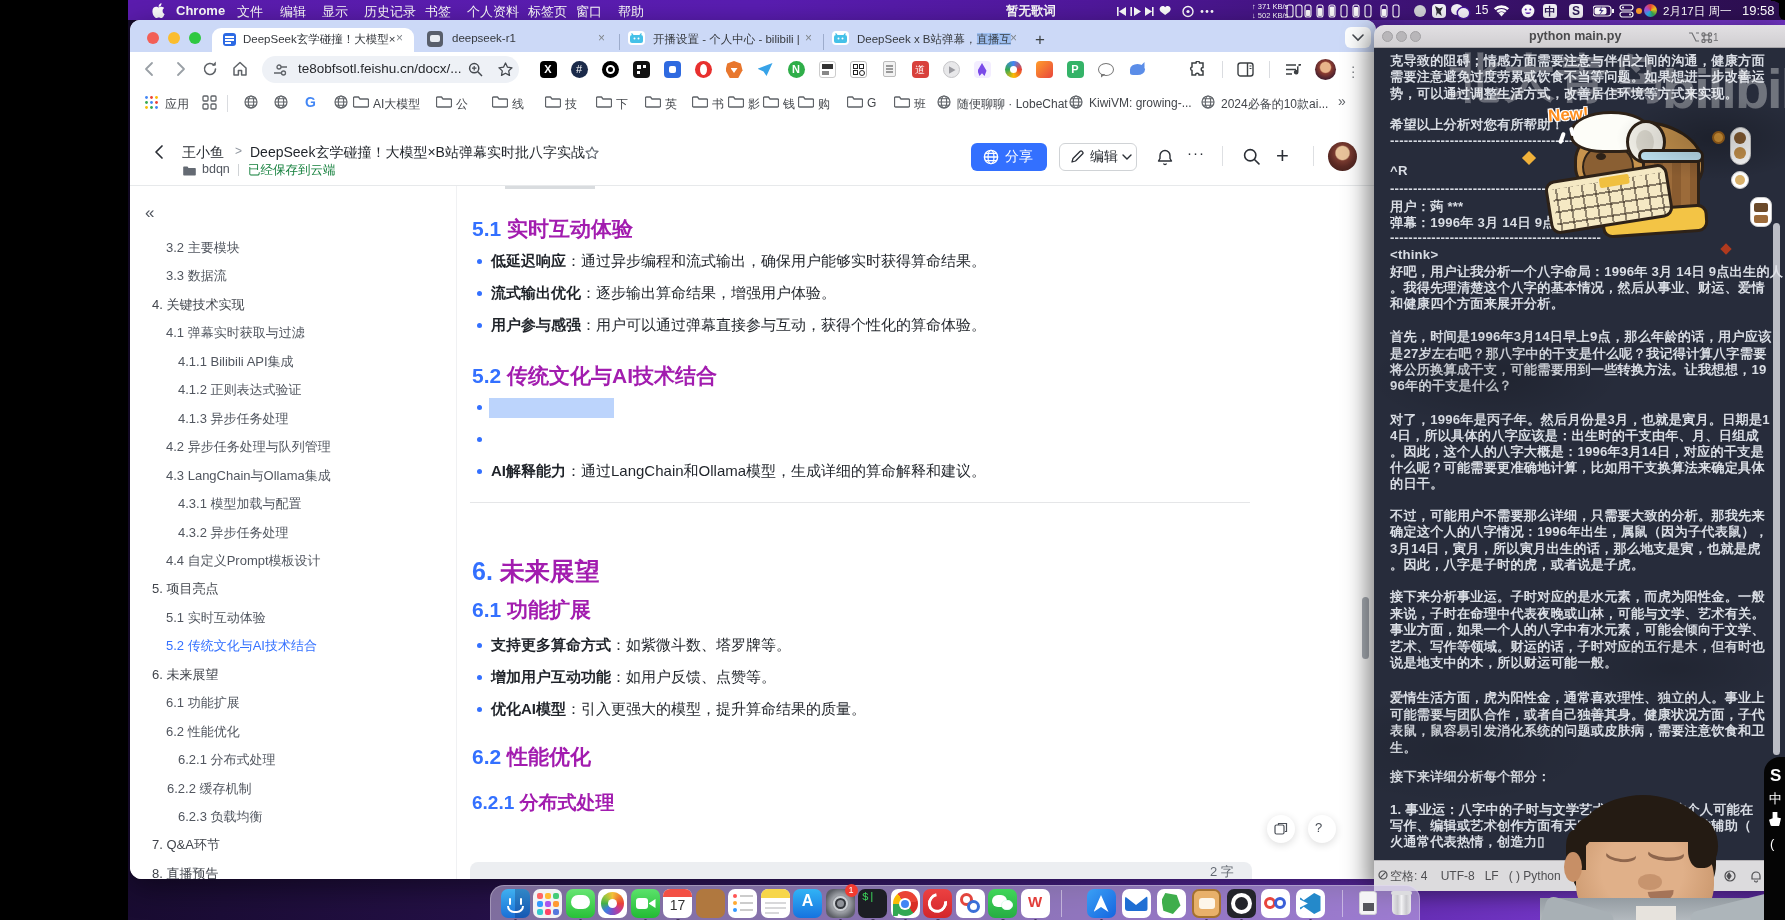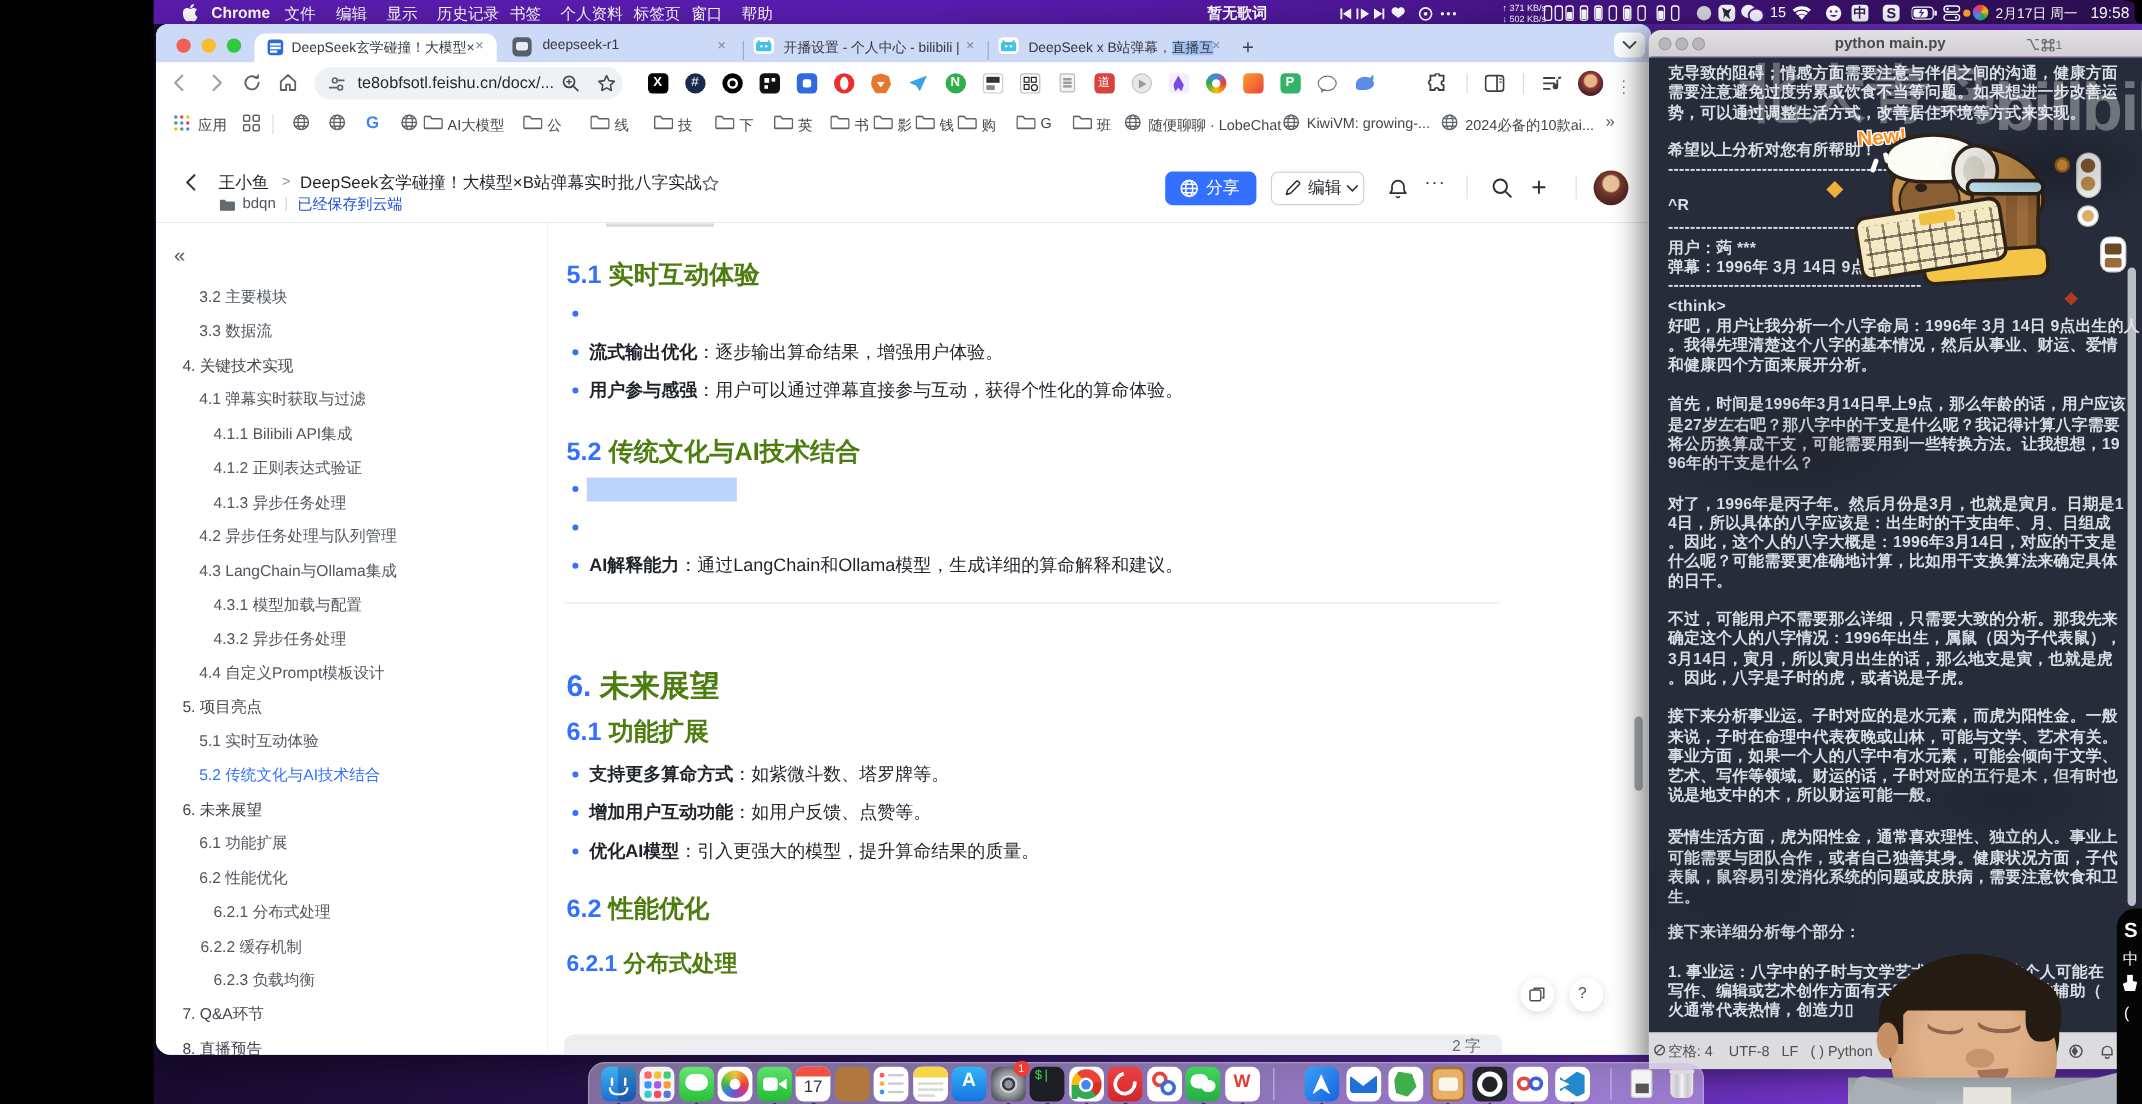--- a/index.html
+++ b/index.html
@@ -31,21 +31,21 @@
 
   
   #dochead { left:0; top:100px; width:100%; height:65px; background:#fff; }
   #docdivider { left:0; top:165px; width:100%; height:1px; background:#e7e9eb; }
   #sidebar { left:0; top:166px; width:327px; height:693px; background:#fff; border-right:1px solid #f0f1f3; }
   .sbitem { position:absolute; font-size:13px; color:#51565f; white-space:nowrap; }
   .sbitem.l1 { color:#41454c; }
   .sbitem.act { color:#3370ff; }
   #content { left:327px; top:166px; width:919px; height:693px; background:#fff; overflow:hidden; }
   .h1n,.h2n,.h3n { color:#3370ff; font-weight:bold; }
-  .hd { color:#4d7c0f; font-weight:bold; }
+  .hd { color:#a21caf; font-weight:bold; }
   .bullet { position:absolute; width:5px; height:5px; border-radius:50%; background:#3370ff; }
   .btxt { position:absolute; font-size:15px; color:#1f2329; white-space:nowrap; }
   .btxt b { font-weight:bold; }
 
   
   #term { left:1374px; top:25px; width:411px; height:866px; border-radius:10px 0 0 0;
     overflow:hidden; box-shadow:-6px 4px 24px rgba(0,0,0,.5); }
   #termbar { left:0; top:0; width:100%; height:23px;
     background:linear-gradient(180deg,#e2e0e3 0%,#d0ced1 100%); border-bottom:1px solid #a9a7aa; }
   #termbody { left:0; top:23px; width:100%; height:837px; background:#272c3b; }
@@ -440,21 +440,21 @@
 <div class="abs nw" style="left:105px;top:24px;font-size:12px;color:#8f959e">&gt;</div>
 <div class="abs nw" style="left:120px;top:24px;font-size:14px;color:#1f2329">DeepSeek玄学碰撞！大模型×B站弹幕实时批八字实战</div>
 <svg class="abs" style="left:455px;top:26px" width="14" height="14" viewBox="0 0 15 15">
         <path d="M7.5 1l2 4.2 4.5.6-3.3 3.1.8 4.5-4-2.2-4 2.2.8-4.5L1 5.8l4.5-.6z" fill="none" stroke="#646a73" stroke-width="1.2" stroke-linejoin="round"></path>
       </svg>
 <svg class="abs" style="left:53px;top:45px" width="13" height="11" viewBox="0 0 13 11">
         <path d="M1 1.5h3.5l1 1.5H12a.8.8 0 01.8.8v6a.8.8 0 01-.8.8H1a.8.8 0 01-.8-.8V2.3A.8.8 0 011 1.5z" fill="#646a73"></path>
       </svg>
 <div class="abs nw" style="left:72px;top:42px;font-size:12.5px;color:#51565f">bdqn</div>
 <div class="abs" style="left:108px;top:44px;width:1px;height:12px;background:#d0d3d6"></div>
-<div class="abs nw" style="left:118px;top:42px;font-size:12.5px;color:#1d4ed8">已经保存到云端</div>
+<div class="abs nw" style="left:118px;top:42px;font-size:12.5px;color:#15803d">已经保存到云端</div>
 <div class="abs" style="left:841px;top:23px;width:76px;height:28px;border-radius:6px;background:#3370ff"></div>
 <svg class="abs" style="left:853px;top:29px" width="16" height="16" viewBox="0 0 14 14">
         <circle cx="7" cy="7" r="5.8" fill="none" stroke="#fff" stroke-width="1.2"></circle>
         <ellipse cx="7" cy="7" rx="2.6" ry="5.8" fill="none" stroke="#fff" stroke-width="1.1"></ellipse>
         <path d="M1.2 7h11.6M2 3.9h10M2 10.1h10" stroke="#fff" stroke-width="1.1"></path>
       </svg>
 <div class="abs nw" style="left:875px;top:28px;font-size:14px;color:#fff">分享</div>
 <div class="abs" style="left:929px;top:23px;width:78px;height:28px;border-radius:6px;background:#fff;border:1px solid #d0d3d6"></div>
 <svg class="abs" style="left:940px;top:30px" width="14" height="14" viewBox="0 0 14 14">
         <path d="M2 12l1-3.5L10.2 1.3a1.2 1.2 0 011.7 0l.8.8a1.2 1.2 0 010 1.7L5.5 11z" fill="none" stroke="#2b2f36" stroke-width="1.3" stroke-linejoin="round"></path>
@@ -501,20 +501,21 @@
 <div class="sbitem" style="left:48px;top:565.1px">6.2.1 分布式处理</div>
 <div class="sbitem" style="left:37px;top:593.5px">6.2.2 缓存机制</div>
 <div class="sbitem" style="left:48px;top:622.0px">6.2.3 负载均衡</div>
 <div class="sbitem l1" style="left:22px;top:650.4px">7. Q&amp;A环节</div>
 <div class="sbitem l1" style="left:22px;top:678.9px">8. 直播预告</div>
 </div>
 <div class="abs" id="content">
 <div class="abs" style="left:48px;top:0;width:90px;height:3px;background:#c9cdd2;opacity:.7"></div>
 <div class="abs nw" style="left:15px;top:29px;font-size:21px"><span class="h2n">5.1</span> <span class="hd">实时互动体验</span></div>
 <div class="bullet" style="left:20px;top:73px"></div>
+<div class="btxt" style="left:34px;top:66px"><b>低延迟响应</b>：通过异步编程和流式输出，确保用户能够实时获得算命结果。</div>
 <div class="bullet" style="left:20px;top:105px"></div>
 <div class="btxt" style="left:34px;top:98px"><b>流式输出优化</b>：逐步输出算命结果，增强用户体验。</div>
 <div class="bullet" style="left:20px;top:137px"></div>
 <div class="btxt" style="left:34px;top:130px"><b>用户参与感强</b>：用户可以通过弹幕直接参与互动，获得个性化的算命体验。</div>
 <div class="abs nw" style="left:15px;top:176px;font-size:21px"><span class="h2n">5.2</span> <span class="hd">传统文化与AI技术结合</span></div>
 <div class="abs" style="left:32px;top:212px;width:125px;height:20px;background:#bcd4fc"></div>
 <div class="bullet" style="left:20px;top:219px"></div>
 <div class="bullet" style="left:20px;top:251px"></div>
 <div class="bullet" style="left:20px;top:283px"></div>
 <div class="btxt" style="left:34px;top:276px"><b>AI解释能力</b>：通过LangChain和Ollama模型，生成详细的算命解释和建议。</div>

